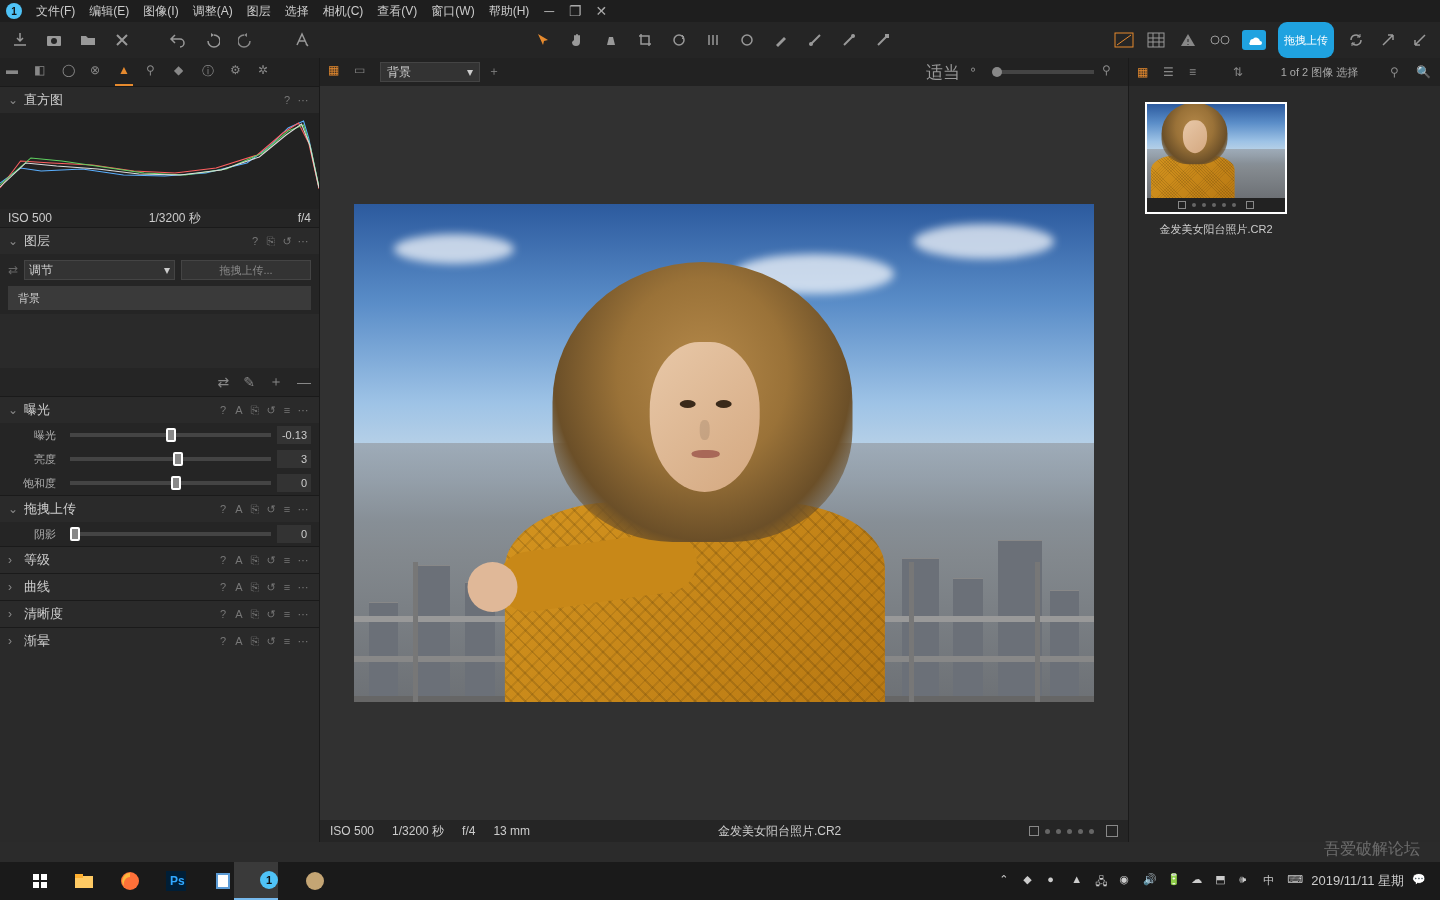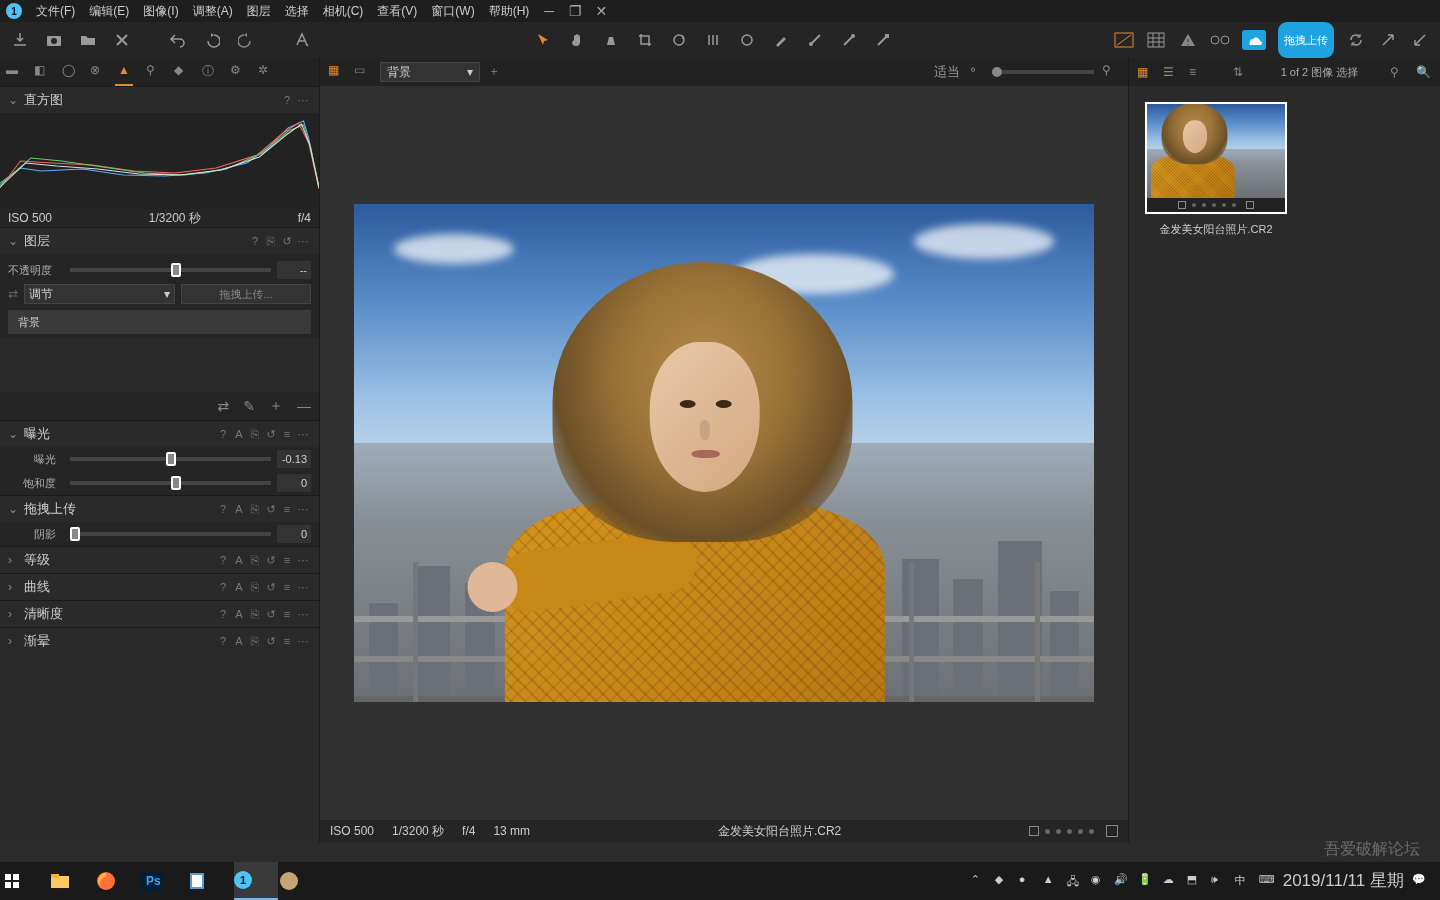--- a/index.html
+++ b/index.html
@@ -46,21 +46,21 @@
 .layer-foot{height:28px;display:flex;align-items:center;justify-content:flex-end;padding:0 8px;gap:14px;background:#252525;margin-top:54px}
 .layer-foot .fi{color:#888;cursor:pointer;font-size:14px}
 .slider-row{display:flex;align-items:center;height:24px;padding:0 8px}
 .slider-row .lbl{width:56px;text-align:right;color:#aaa;font-size:11px;padding-right:8px}
 .right-panels{background:#252525}
 .center{flex:1;background:#313131;display:flex;flex-direction:column;position:relative}
 .centertop{height:28px;background:#222;display:flex;align-items:center;padding:0 8px;gap:8px}
 .centertop .vbtn{width:18px;height:18px;color:#888;cursor:pointer}
 .centertop .vbtn.active{color:#e68a2e}
 .centertop .sel{width:100px;height:20px;background:#333;border:1px solid #444;padding:0 6px;font-size:11px;display:flex;align-items:center;justify-content:space-between}
-.fitlabel{color:#999;font-size:13px}
+.fitlabel{color:#999;font-size:17px}
 .fitslider{width:100px;height:4px;background:#444;position:relative}
 .fitslider .dot{width:10px;height:10px;background:#888;border-radius:50%;position:absolute;top:-3px;left:-2px}
 .canvas{flex:1;display:flex;align-items:center;justify-content:center;background:#313131;position:relative}
 .photo{width:740px;height:498px;position:relative;overflow:hidden}
 .sky{position:absolute;inset:0;background:linear-gradient(180deg,#2c5a9e 0%,#5a8dc8 20%,#9ec3e6 40%,#c8dae8 55%,#d8cfc0 70%)}
 .city{position:absolute;bottom:0;left:0;right:0;height:52%;background:linear-gradient(180deg,#9aa5b0 0%,#7a838c 30%,#5a6068 100%);opacity:0.85}
 .buildings{position:absolute;bottom:0;left:0;right:0;height:50%}
 .bld{position:absolute;bottom:0;background:#6b7078;border-top:1px solid #888}
 .rail{position:absolute;bottom:40px;left:0;right:0;height:6px;background:#888;box-shadow:0 40px 0 #666,0 -40px 0 #999}
 .railv{position:absolute;bottom:0;width:5px;height:140px;background:#777}
@@ -88,21 +88,21 @@
 .righttop .vb.active{color:#e68a2e}
 .righttop .txt{flex:1;text-align:center;font-size:11px;color:#aaa}
 .thumbs{padding:16px;flex:1}
 .thumb{width:142px;border:2px solid #fff;position:relative}
 .thumb .img{width:100%;height:94px;position:relative;overflow:hidden}
 .thumb .dots{height:14px;background:#222;display:flex;align-items:center;justify-content:center;gap:6px}
 .thumb .dots .sq{width:8px;height:8px;border:1px solid #888}
 .thumb .dots .d{width:4px;height:4px;border-radius:50%;background:#666}
 .thumbname{margin-top:8px;font-size:11px;color:#ccc;text-align:center;width:142px}
 .taskbar{position:absolute;bottom:0;left:0;right:0;height:38px;background:#1a1a1a;display:flex;align-items:center;padding:0 4px;gap:2px}
-.taskbar .tbi{width:44px;height:38px;display:flex;align-items:center;justify-content:flex-start;cursor:pointer}
+.taskbar .tbi{width:44px;height:38px;display:flex;align-items:center;justify-content:flex-end;cursor:pointer}
 .taskbar .tbi.active{background:#3a3a3a;border-bottom:2px solid #76b9ed}
 .taskbar .tray{margin-left:auto;display:flex;align-items:center;gap:8px;padding:0 8px}
 .taskbar .tray .ti{width:16px;height:16px;color:#ccc;font-size:11px}
 .watermark{position:absolute;right:20px;bottom:40px;color:rgba(255,255,255,0.3);font-size:16px;pointer-events:none}
 .watermark2{position:absolute;right:24px;bottom:24px;color:rgba(255,255,255,0.25);font-size:13px;pointer-events:none}
 svg{display:block}
 </style>
 </head>
 <body>
 
@@ -323,27 +323,20 @@
     <div class="panel">
       <div class="panel-hd">
         <span class="chev">⌄</span>
         <span class="title">图层</span>
         <span class="ico">?</span>
         <span class="ico">⎘</span>
         <span class="ico">↺</span>
         <span class="ico">⋯</span>
       </div>
       <div class="layerbody">
-        <div class="opacity-row">
-          <span class="lbl">不透明度</span>
-          <div class="slider">
-              <div class="thumb" style="left:50%"></div>
-            </div>
-          <div class="valbox">--</div>
-        </div>
         <div class="adj-row">
           <span style="width:10px;color:#666">⇄</span>
           <div class="adj-sel">
               <span>调节</span>
               <span>▾</span>
             </div>
           <div class="lum-btn">拖拽上传...</div>
         </div>
         <div class="layer-item">背景</div>
       </div>
@@ -366,20 +359,27 @@
         <span class="ico">≡</span>
         <span class="ico">⋯</span>
       </div>
       <div id="exposure-rows">
           <div class="slider-row">
     <span class="lbl">曝光</span>
     <div class="slider">
               <div class="thumb" style="left:48%"></div>
             </div>
     <div class="valbox">-0.13</div>
+  </div>
+          <div class="slider-row">
+    <span class="lbl">亮度</span>
+    <div class="slider">
+              <div class="thumb" style="left:51%"></div>
+            </div>
+    <div class="valbox">3</div>
   </div>
           <div class="slider-row">
     <span class="lbl">饱和度</span>
     <div class="slider">
               <div class="thumb" style="left:50%"></div>
             </div>
     <div class="valbox">0</div>
   </div>
         </div>
     </div>
@@ -617,16 +617,16 @@
     <span class="ti">▲</span>
     <span class="ti">🖧</span>
     <span class="ti">◉</span>
     <span class="ti">🔊</span>
     <span class="ti">🔋</span>
     <span class="ti">☁</span>
     <span class="ti">⬒</span>
     <span class="ti">🕪</span>
     <span class="ti">中</span>
     <span class="ti">⌨</span>
-    <span style="color:#ccc;font-size:17px;text-align:right;line-height:12px">2019/11/11 星期</span>
+    <span style="color:#ccc;font-size:13px;text-align:right;line-height:12px">2019/11/11 星期</span>
     <span class="ti">💬</span>
   </div>
 </div>
 
 </body></html>

